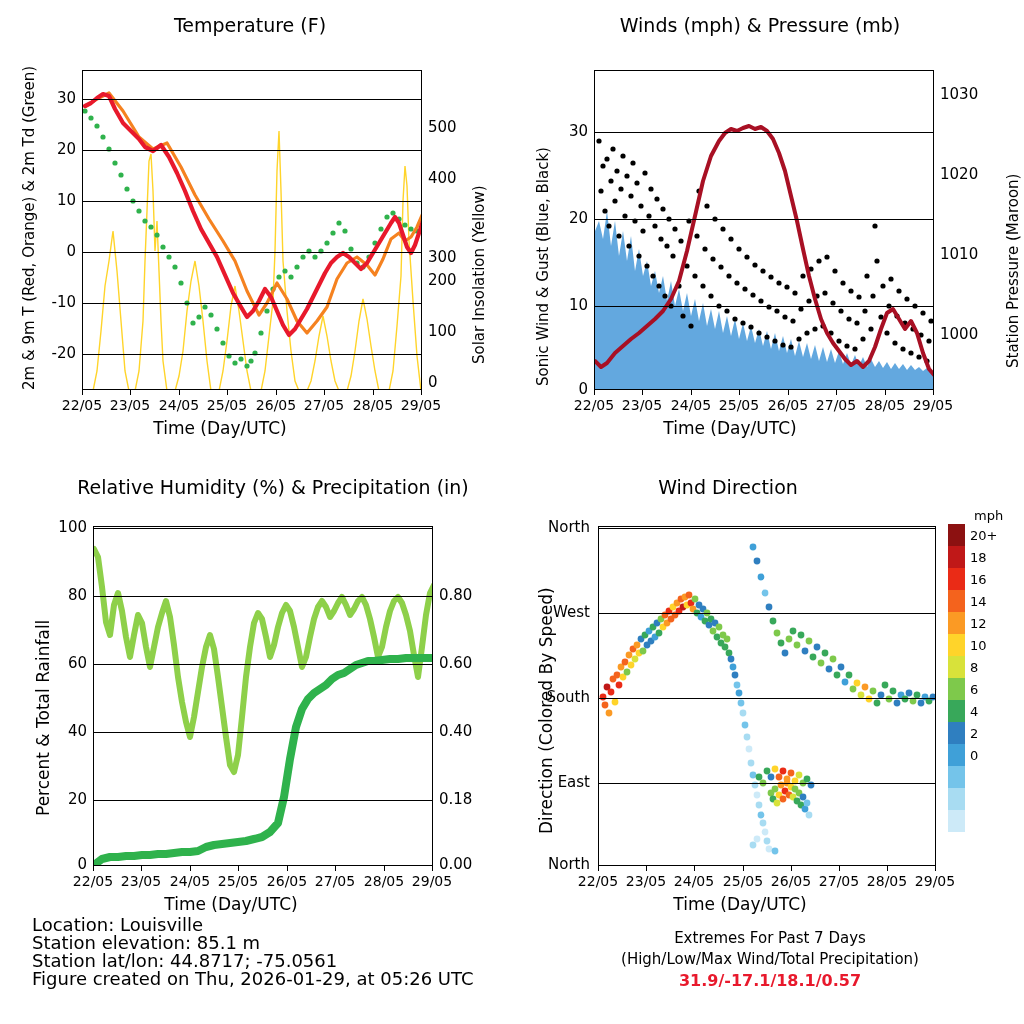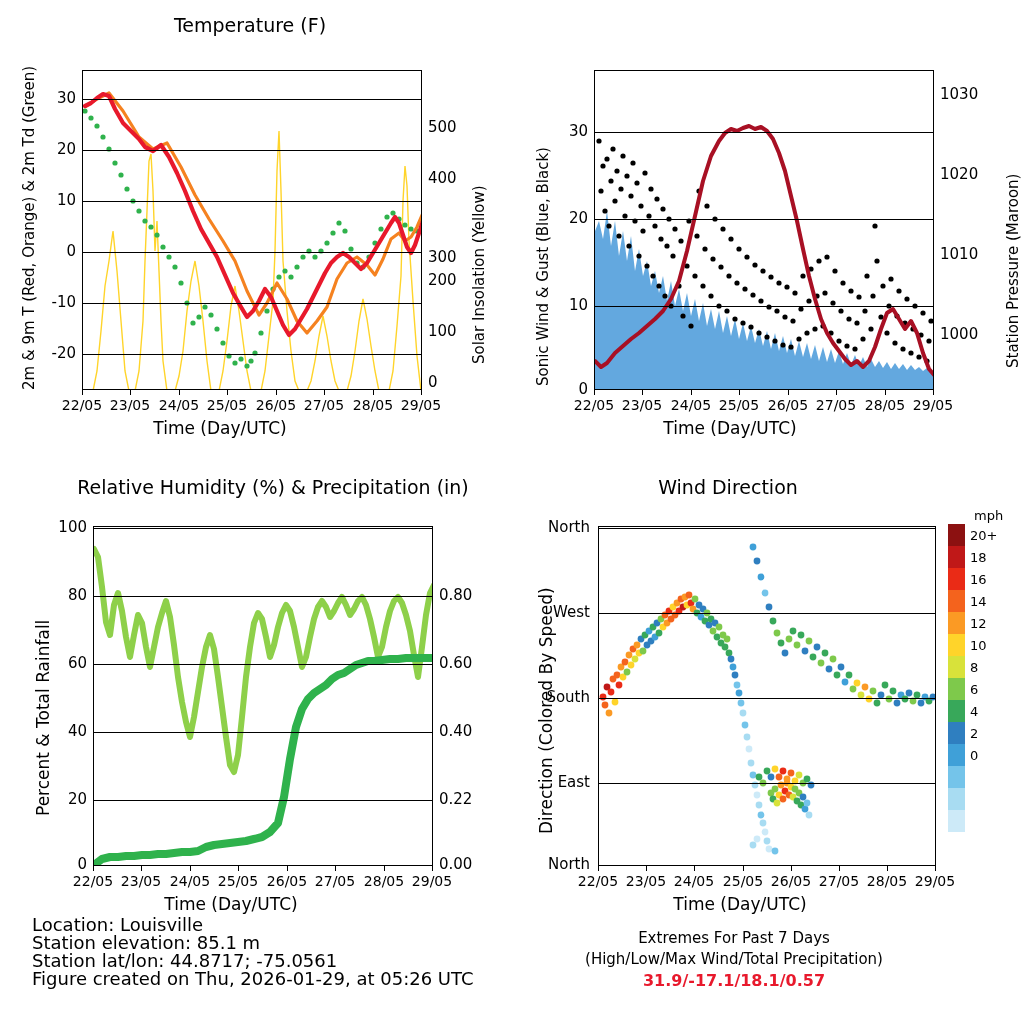--- a/index.html
+++ b/index.html
@@ -234,20 +234,21 @@
     <div class="xtick-label" style="left:227px; top:383px; width:60px;">25/05</div>
     <div class="xtick-label" style="left:276px; top:383px; width:60px;">26/05</div>
     <div class="xtick-label" style="left:324px; top:383px; width:60px;">27/05</div>
     <div class="xtick-label" style="left:373px; top:383px; width:60px;">28/05</div>
     <div class="xtick-label" style="left:421px; top:383px; width:60px;">29/05</div>
 
     <div class="xaxis-title" style="top:404px; left:-30px;">Time (Day/UTC)</div>
   </div>
 
   <div class="panel" style="left:512px; top:14px; width:512px; height:420px;">
+    <div class="panel-title" style="left:-8px;">Winds (mph) &amp; Pressure (mb)</div>
 
     <div class="yaxis-title" style="left:22px; top:372px;">Sonic Wind &amp; Gust (Blue, Black)</div>
     <div class="yaxis-title" style="left:492px; top:354px;">Station Pressure (Maroon)</div>
 
     <div class="plot" style="left:82px; top:56px; width:340px; height:320px;">
       <div class="gridline" style="top:61px;"></div>
       <div class="gridline" style="top:148px;"></div>
       <div class="gridline" style="top:235px;"></div>
 
       <svg width="340" height="320" viewBox="0 0 340 320">
@@ -451,21 +452,21 @@
     <div class="ytick-label" style="left:36px; top:51px; width:40px;">100</div>
     <div class="ytick-label" style="left:36px; top:119px; width:40px;">80</div>
     <div class="ytick-label" style="left:36px; top:187px; width:40px;">60</div>
     <div class="ytick-label" style="left:36px; top:255px; width:40px;">40</div>
     <div class="ytick-label" style="left:36px; top:323px; width:40px;">20</div>
     <div class="ytick-label" style="left:36px; top:388px; width:40px;">0</div>
 
     <div class="ytick-label right" style="left:428px; top:119px; width:50px;">0.80</div>
     <div class="ytick-label right" style="left:428px; top:187px; width:50px;">0.60</div>
     <div class="ytick-label right" style="left:428px; top:255px; width:50px;">0.40</div>
-    <div class="ytick-label right" style="left:428px; top:323px; width:50px;">0.22</div>
+    <div class="ytick-label right" style="left:428px; top:323px; width:50px;">0.18</div>
     <div class="ytick-label right" style="left:428px; top:388px; width:50px;">0.00</div>
 
     <div class="tickmark" style="left:82px; top:390px; width:1px; height:5px;"></div>
     <div class="tickmark" style="left:130px; top:390px; width:1px; height:5px;"></div>
     <div class="tickmark" style="left:179px; top:390px; width:1px; height:5px;"></div>
     <div class="tickmark" style="left:227px; top:390px; width:1px; height:5px;"></div>
     <div class="tickmark" style="left:276px; top:390px; width:1px; height:5px;"></div>
     <div class="tickmark" style="left:324px; top:390px; width:1px; height:5px;"></div>
     <div class="tickmark" style="left:373px; top:390px; width:1px; height:5px;"></div>
     <div class="tickmark" style="left:421px; top:390px; width:1px; height:5px;"></div>
@@ -725,19 +726,19 @@
     <div class="legend-label" style="left:22px; top:247px;">0</div>
   </div>
 
   <div class="footer" style="left:32px; top:916px;">
     <div>Location: Louisville</div>
     <div>Station elevation: 85.1 m</div>
     <div>Station lat/lon: 44.8717; -75.0561</div>
     <div>Figure created on Thu, 2026-01-29, at 05:26 UTC</div>
   </div>
 
-  <div class="extremes" style="left:524px; top:928px;">
+  <div class="extremes" style="left:560px; top:928px;">
     <div>Extremes For Past 7 Days</div>
     <div>(High/Low/Max Wind/Total Precipitation)</div>
     <div class="values">31.9/-17.1/18.1/0.57</div>
   </div>
 
 </div>
 
 </body></html>

